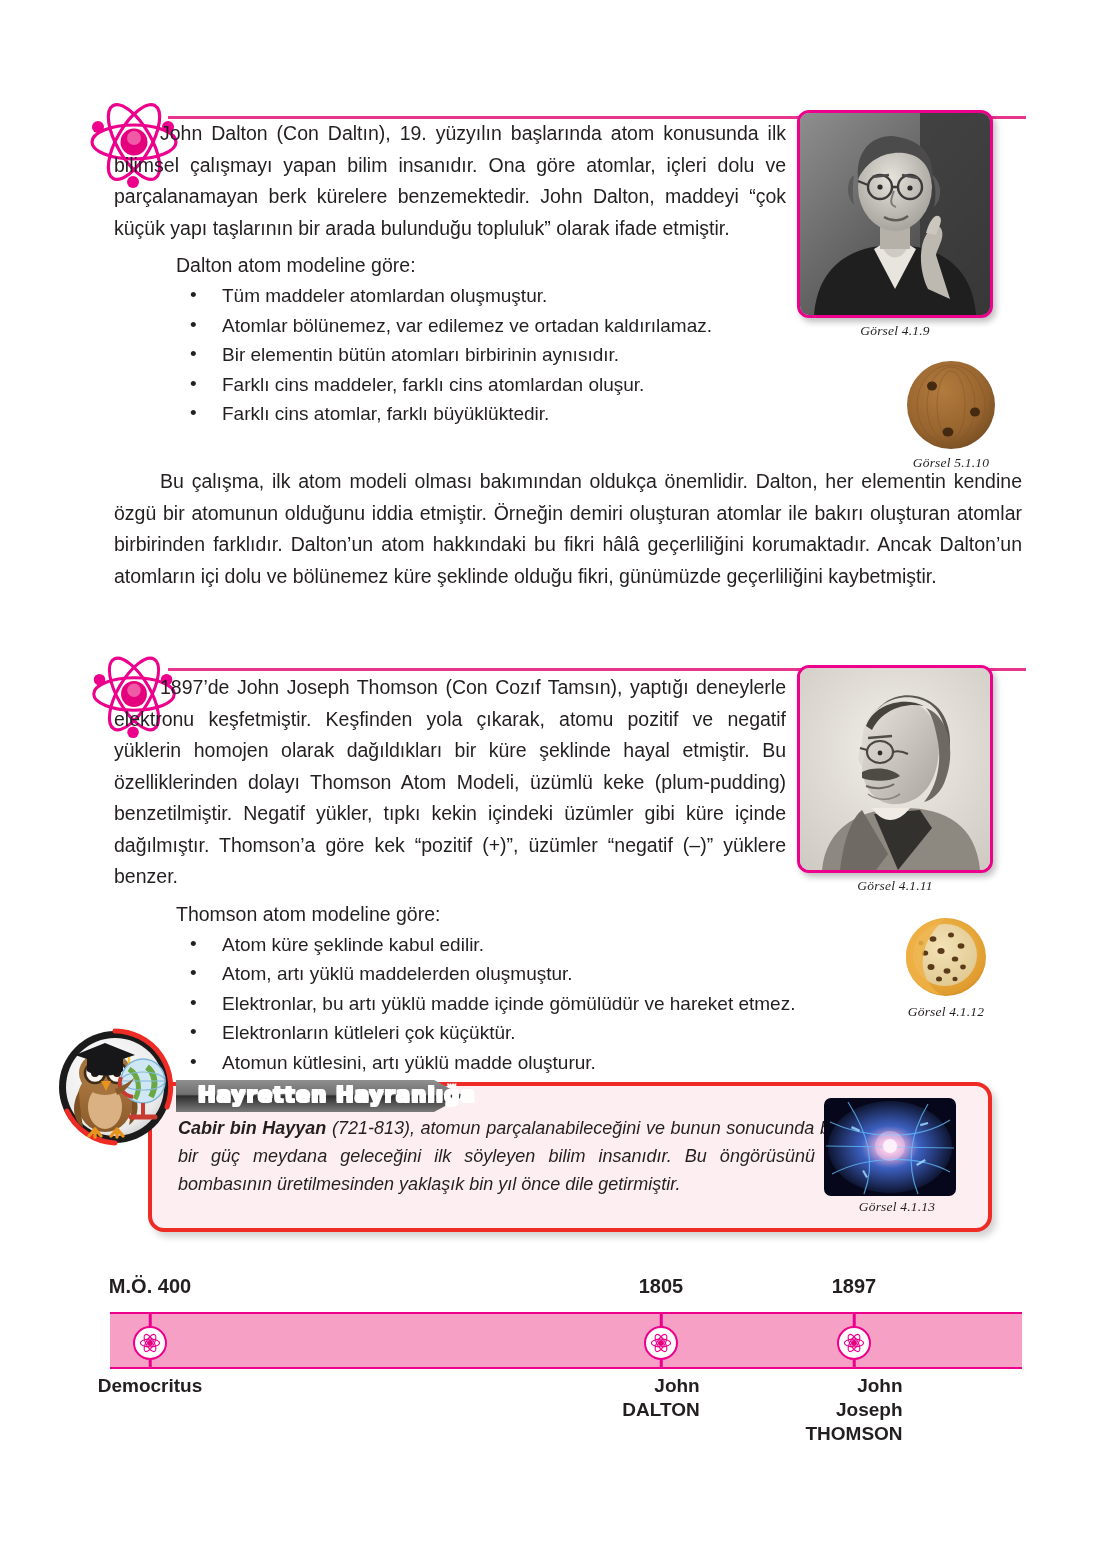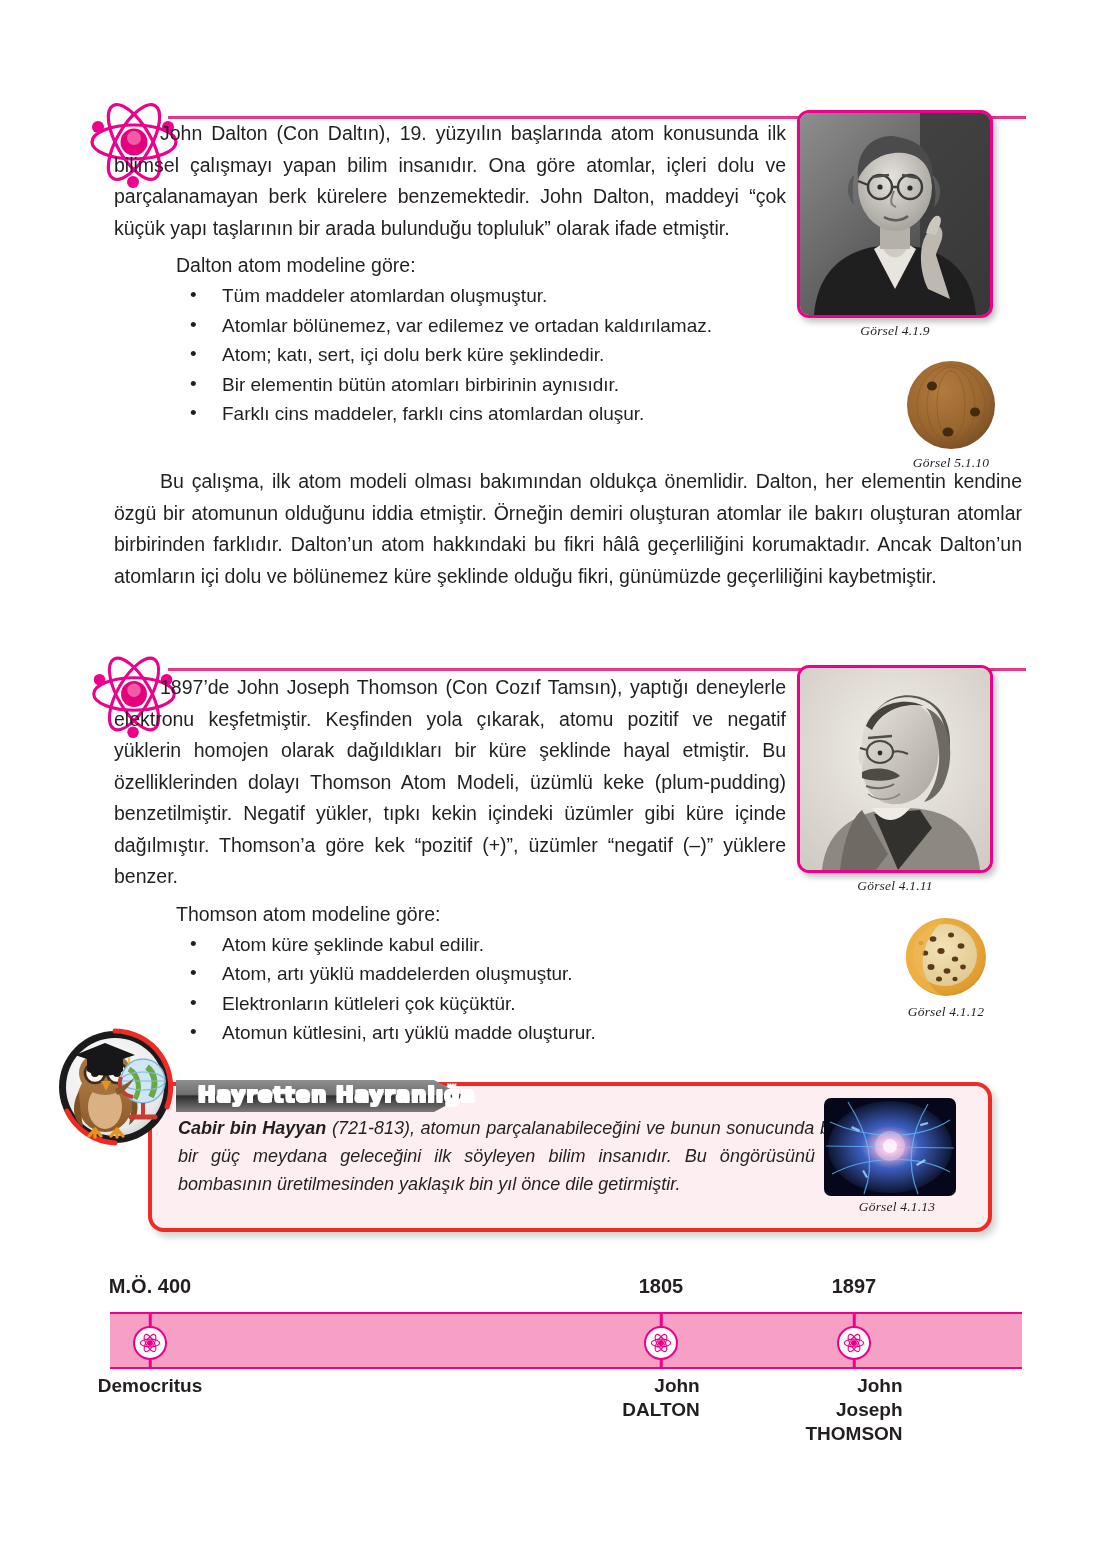--- a/index.html
+++ b/index.html
@@ -164,23 +164,23 @@
     </svg>
 
     <div class="pink-rule" style="left:168px;top:116px;width:858px;"></div>
 
     <div id="dalton-text">
       <p class="para indent">John Dalton (Con Daltın), 19. yüzyılın başlarında atom konusunda ilk bilimsel çalışmayı yapan bilim insanıdır. Ona göre atomlar, içleri dolu ve parçalanamayan berk kürelere benzemektedir. John Dalton, maddeyi “çok küçük yapı taşlarının bir arada bulunduğu topluluk” olarak ifade etmiştir.</p>
       <p class="sub-lead" style="margin-top:6px;">Dalton atom modeline göre:</p>
       <ul class="bul">
         <li>Tüm maddeler atomlardan oluşmuştur.</li>
         <li>Atomlar bölünemez, var edilemez ve ortadan kaldırılamaz.</li>
-        <li>Atom; katı, sert, içi dolu berk küre şeklindedir.</li>
         <li>Bir elementin bütün atomları birbirinin aynısıdır.</li>
         <li>Farklı cins maddeler, farklı cins atomlardan oluşur.</li>
+        <li>Farklı cins atomlar, farklı büyüklüktedir.</li>
       </ul>
     </div>
 
     <p class="para indent" id="dalton-para2">Bu çalışma, ilk atom modeli olması bakımından oldukça önemlidir. Dalton, her elementin kendine özgü bir atomunun olduğunu iddia etmiştir. Örneğin demiri oluşturan atomlar ile bakırı oluşturan atomlar birbirinden farklıdır. Dalton’un atom hakkındaki bu fikri hâlâ geçerliliğini korumaktadır. Ancak Dalton’un atomların içi dolu ve bölünemez küre şeklinde olduğu fikri, günümüzde geçerliliğini kaybetmiştir.</p>
 
     <div class="fig" style="left:797px;top:110px;width:196px;">
       <div class="frame" style="width:196px;height:208px;">
         <svg width="190" height="202" viewBox="0 0 190 202">
           <defs>
             <linearGradient id="dbg" x1="0" y1="0" x2="1" y2="1">
@@ -269,20 +269,21 @@
     </svg>
 
     <div class="pink-rule" style="left:168px;top:668px;width:858px;"></div>
 
     <div id="thomson-text">
       <p class="para indent">1897’de John Joseph Thomson (Con Cozıf Tamsın), yaptığı deneylerle elektronu keşfetmiştir. Keşfinden yola çıkarak, atomu pozitif ve negatif yüklerin homojen olarak dağıldıkları bir küre şeklinde hayal etmiştir. Bu özelliklerinden dolayı Thomson Atom Modeli, üzümlü keke (plum-pudding) benzetilmiştir. Negatif yükler, tıpkı kekin içindeki üzümler gibi küre içinde dağılmıştır. Thomson’a göre kek “pozitif (+)”, üzümler “negatif (–)” yüklere benzer.</p>
       <p class="sub-lead" style="margin-top:6px;">Thomson atom modeline göre:</p>
       <ul class="bul">
         <li>Atom küre şeklinde kabul edilir.</li>
         <li>Atom, artı yüklü maddelerden oluşmuştur.</li>
+        <li style="white-space:nowrap">Elektronlar, bu artı yüklü madde içinde gömülüdür ve hareket etmez.</li>
         <li>Elektronların kütleleri çok küçüktür.</li>
         <li>Atomun kütlesini, artı yüklü madde oluşturur.</li>
       </ul>
     </div>
 
     <div class="fig" style="left:797px;top:665px;width:196px;">
       <div class="frame" style="width:196px;height:208px;background:#ddd9d2;">
         <svg width="190" height="202" viewBox="0 0 190 202">
           <defs>
             <radialGradient id="tbg" cx="0.5" cy="0.4" r="0.8">

